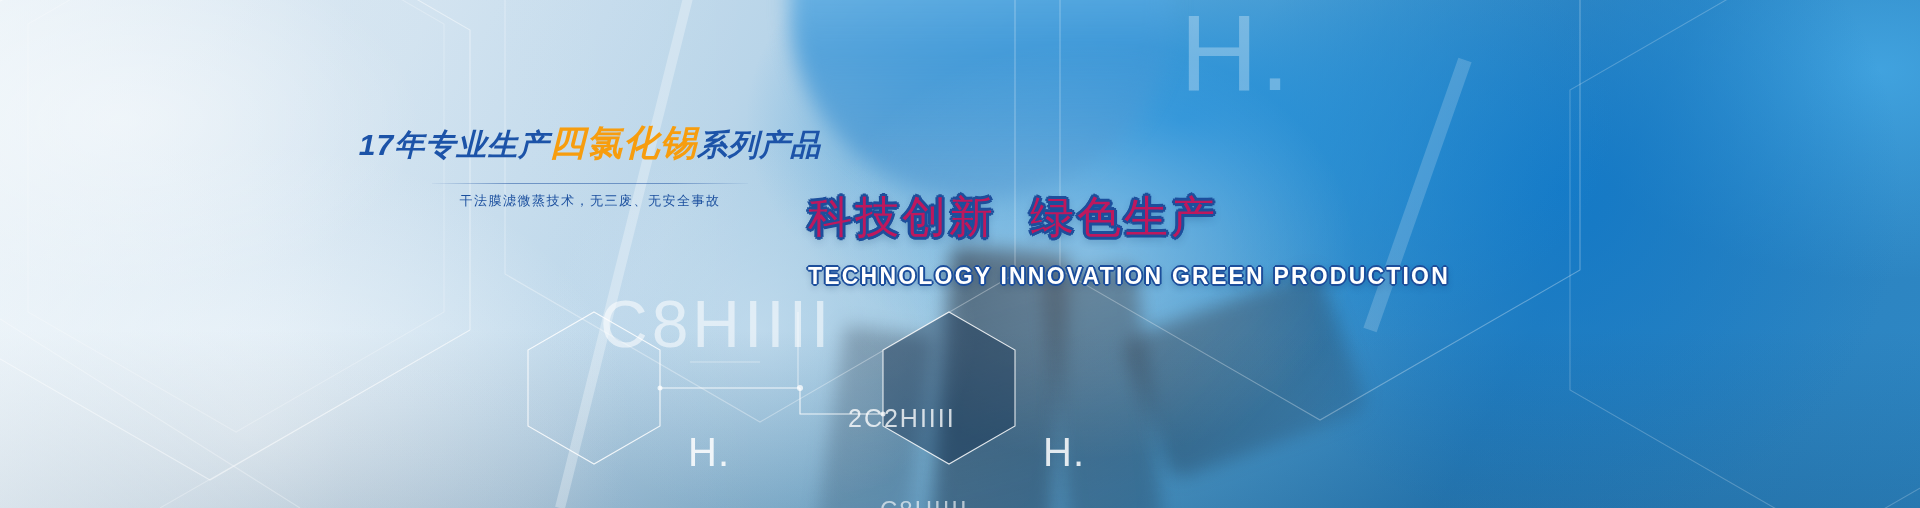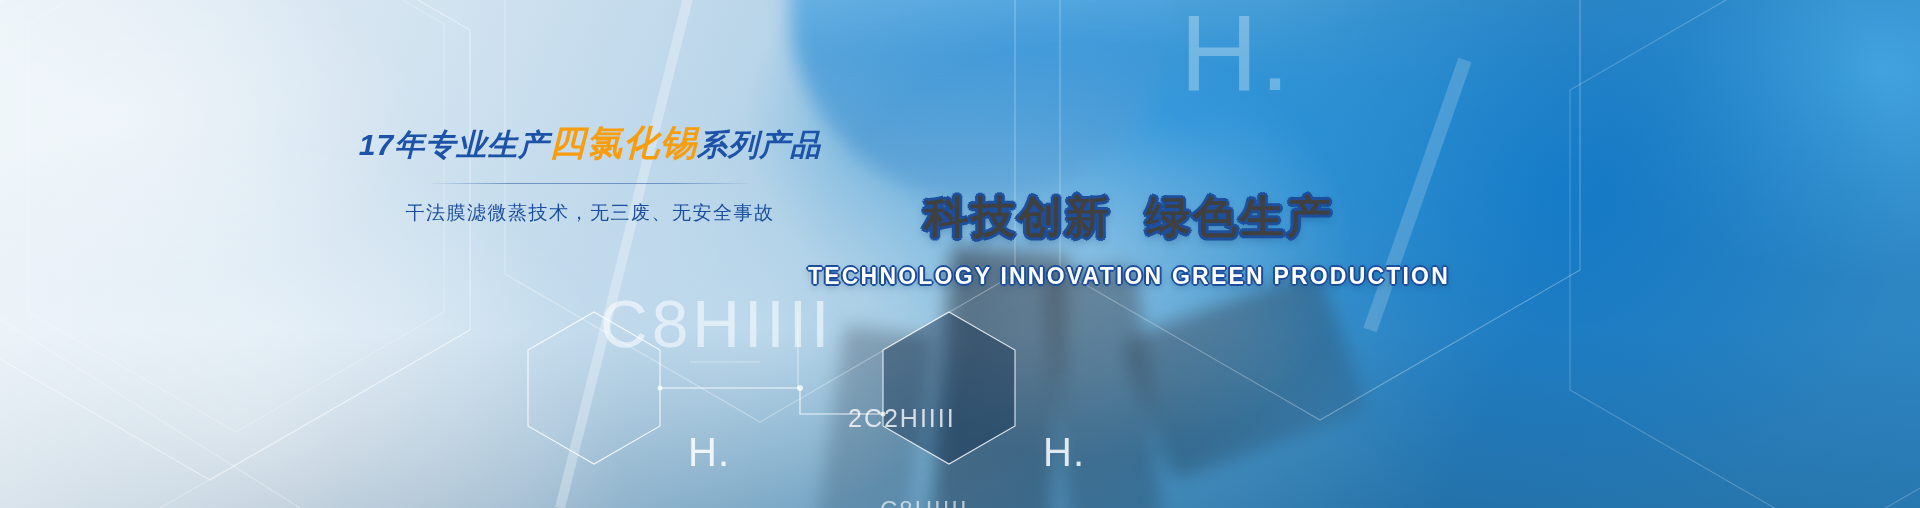--- a/index.html
+++ b/index.html
@@ -93,42 +93,41 @@
     white-space: nowrap;
     letter-spacing: 1px;
     line-height: 1.25;
   }
   .headline-1 .hl-accent { color: #f79d0e; font-size: 36px; }
   .divider {
     width: 316px; height: 1px; margin: 18px auto 0 auto;
     background: linear-gradient(90deg, rgba(40,90,165,0.05), rgba(40,90,165,0.55) 25%, rgba(40,90,165,0.55) 75%, rgba(40,90,165,0.05));
   }
   .subline {
-    margin-top: 16px;
-    font-size: 19px;
+    margin-top: 8px;
+    font-size: 13px;
     color: #1b4f9e;
     letter-spacing: 1.5px;
     white-space: nowrap;
   }
 
   
   .right-block { position: absolute; left: 808px; top: 188px; }
   .slogan-cn {
     font-size: 44px;
-    font-weight: bold;
-    color: #404040;
+    font-weight: normal;
+    color: #be185d;
     letter-spacing: 3px;
     white-space: nowrap;
     text-shadow:
       -2px -2px 0 #1d4f9c,  2px -2px 0 #1d4f9c,
       -2px  2px 0 #1d4f9c,  2px  2px 0 #1d4f9c,
       -3px  0   0 #1d4f9c,  3px  0   0 #1d4f9c,
        0   -3px 0 #1d4f9c,  0    3px 0 #1d4f9c,
        0    4px 9px rgba(12,50,95,0.45);
-    text-align: center;
   }
   .slogan-cn .gap { display: inline-block; width: 34px; }
   .slogan-en {
     margin-top: 16px;
     font-size: 23px;
     font-weight: bold;
     color: #ffffff;
     letter-spacing: 2.2px;
     white-space: nowrap;
     text-shadow:

